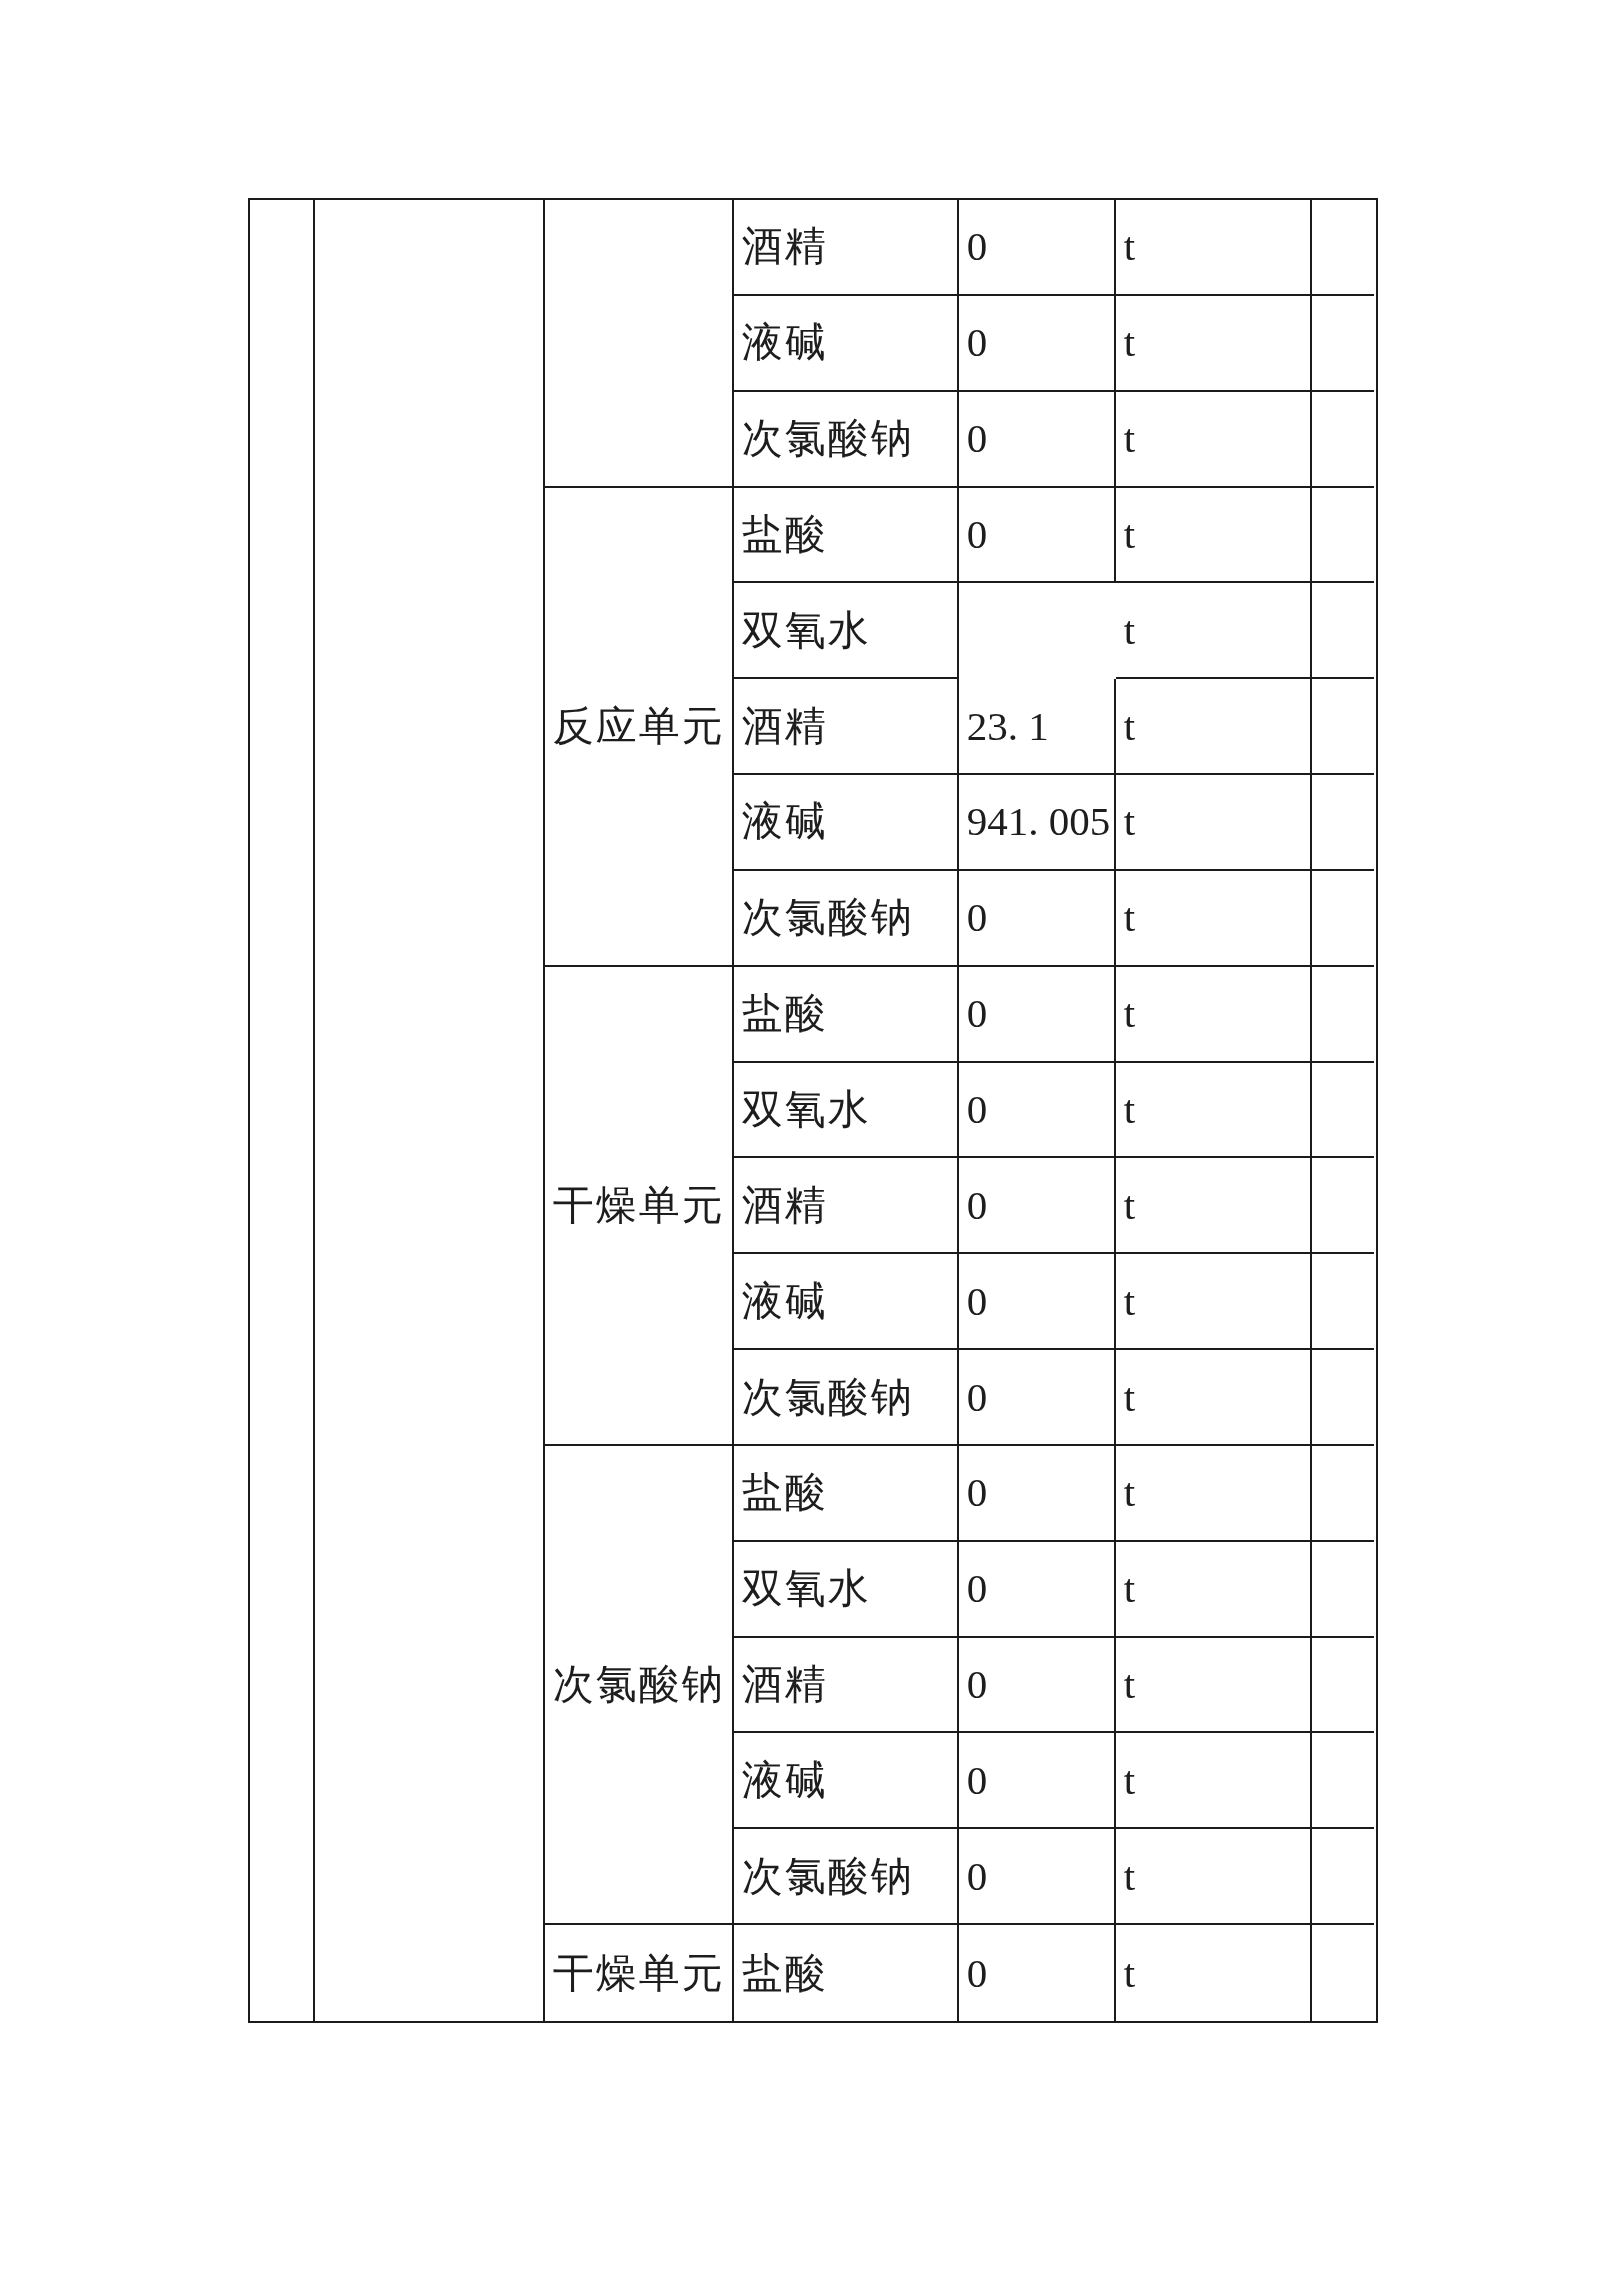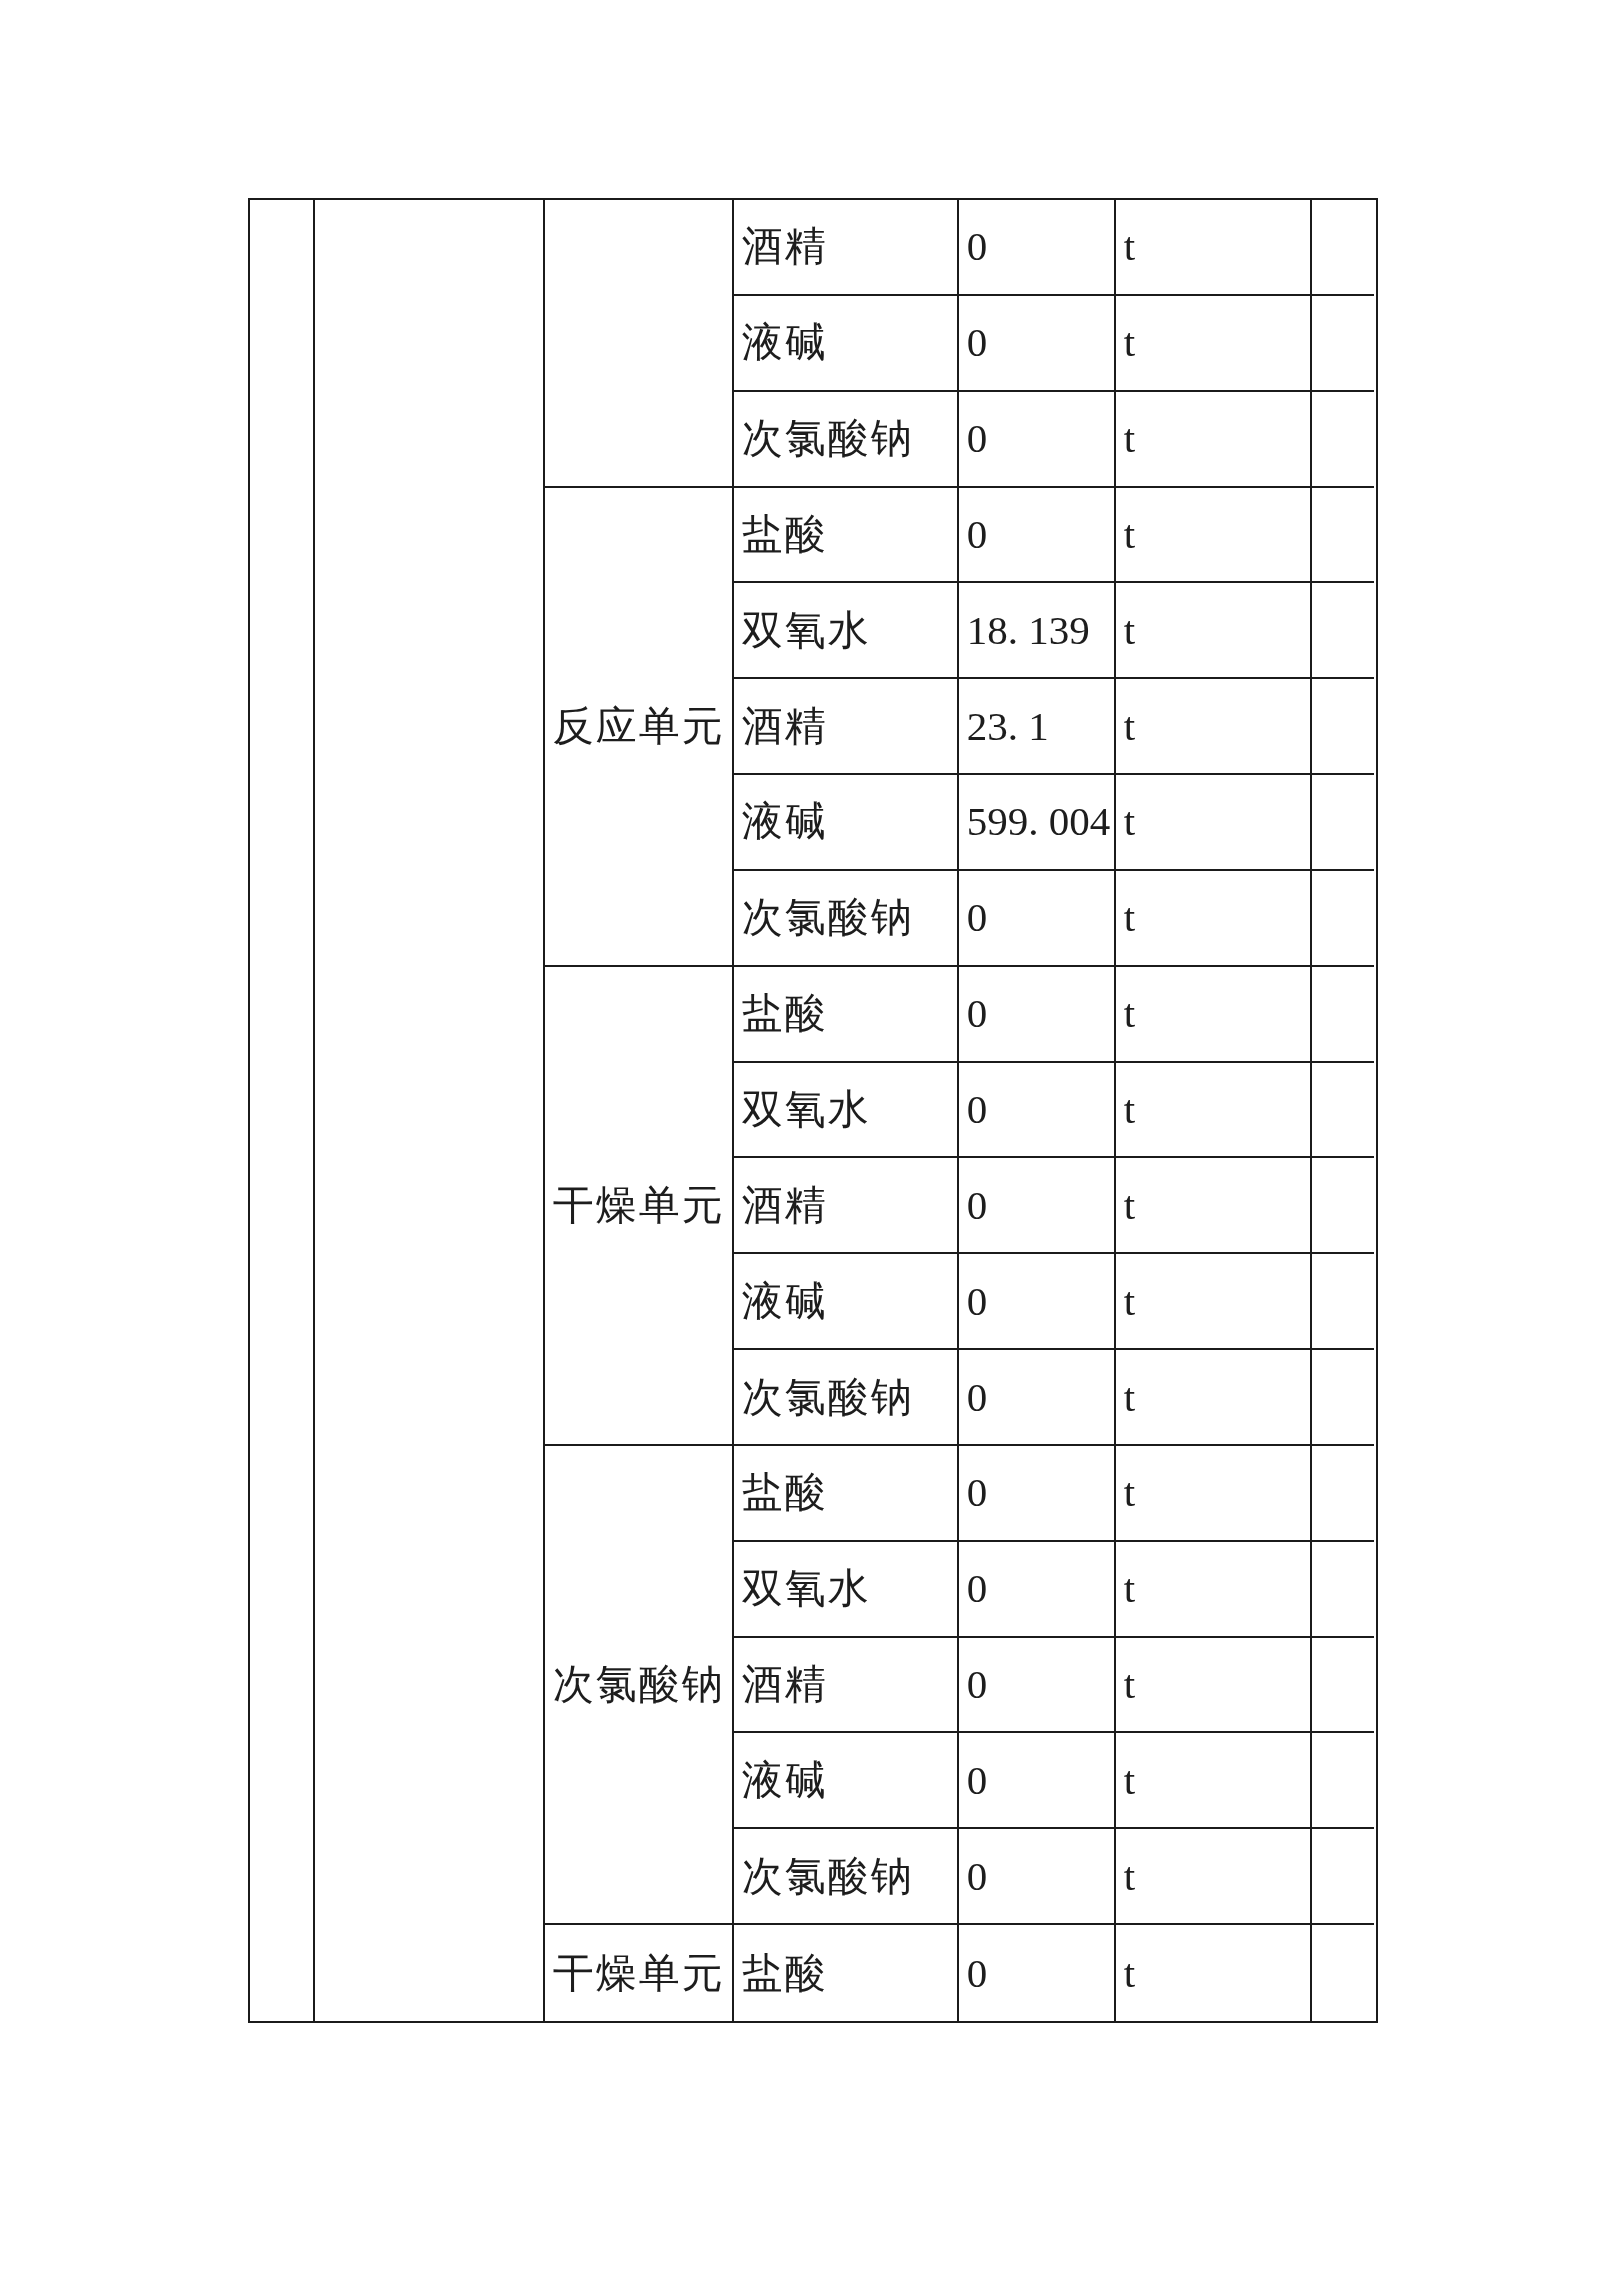--- a/index.html
+++ b/index.html
@@ -116,44 +116,41 @@
       <span class="num">0</span>
     </div>
   <div class="cell unit br bb" style="grid-row:4">
       <span class="num">t</span>
     </div>
   <div class="cell tail bb" style="grid-row:4"></div>
 
   <div class="cell chem br bb" style="grid-row:5">
       <span class="cjk">双氧水</span>
     </div>
-  <div class="cell val br bb" style="grid-row:5">
-      <span class="num">18. 139</span>
-    </div>
   <div class="cell unit br bb" style="grid-row:5">
       <span class="num">t</span>
     </div>
   <div class="cell tail bb" style="grid-row:5"></div>
 
   <div class="cell chem br bb" style="grid-row:6">
       <span class="cjk">酒精</span>
     </div>
   <div class="cell val br bb" style="grid-row:6">
       <span class="num">23. 1</span>
     </div>
   <div class="cell unit br bb" style="grid-row:6">
       <span class="num">t</span>
     </div>
   <div class="cell tail bb" style="grid-row:6"></div>
 
   <div class="cell chem br bb" style="grid-row:7">
       <span class="cjk">液碱</span>
     </div>
   <div class="cell val br bb" style="grid-row:7">
-      <span class="num">599. 004</span>
+      <span class="num">941. 005</span>
     </div>
   <div class="cell unit br bb" style="grid-row:7">
       <span class="num">t</span>
     </div>
   <div class="cell tail bb" style="grid-row:7"></div>
 
   <div class="cell chem br bb" style="grid-row:8">
       <span class="cjk">次氯酸钠</span>
     </div>
   <div class="cell val br bb" style="grid-row:8">

